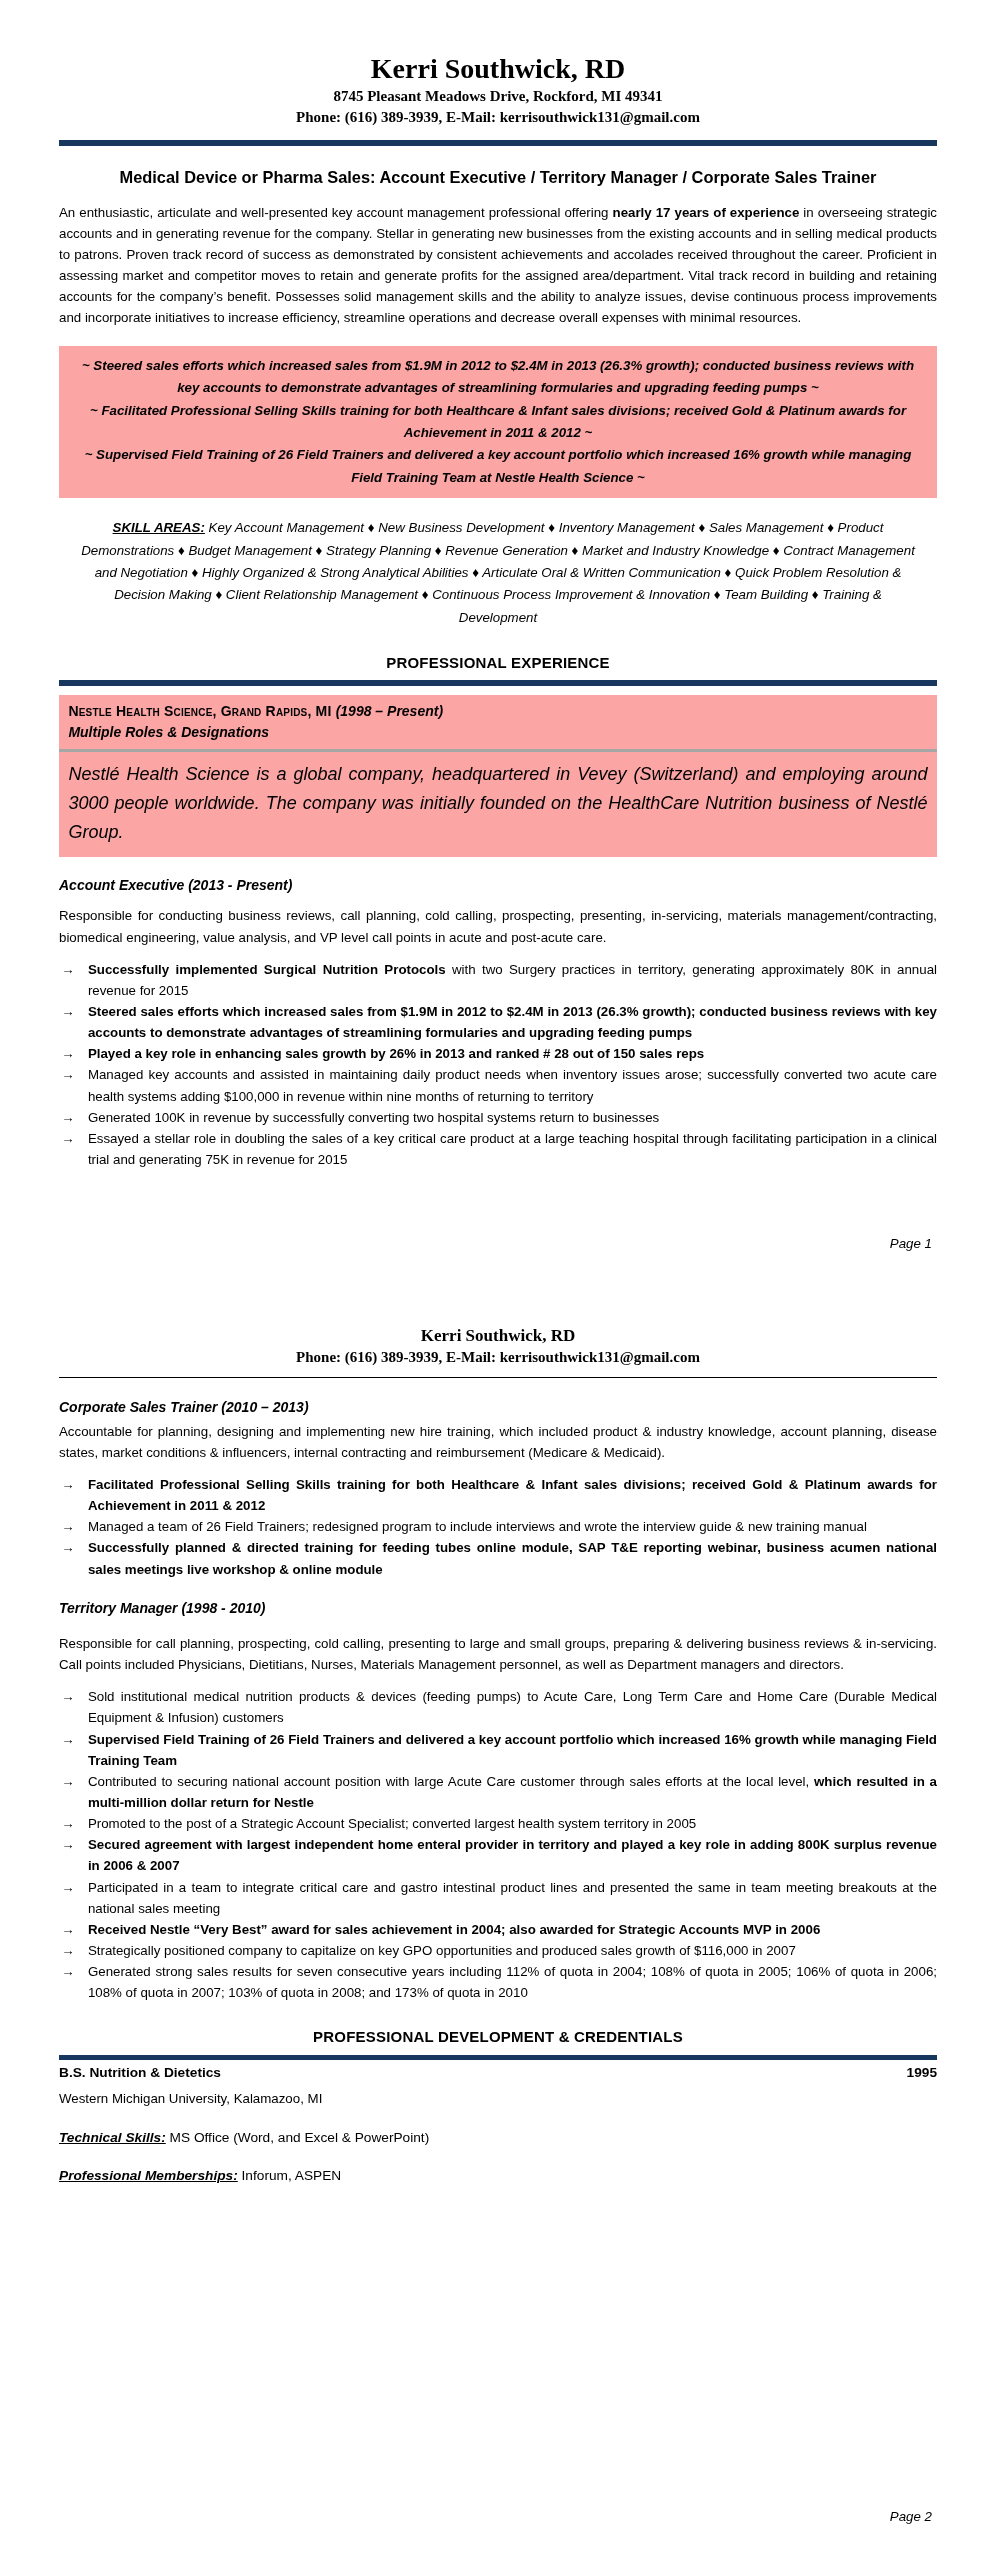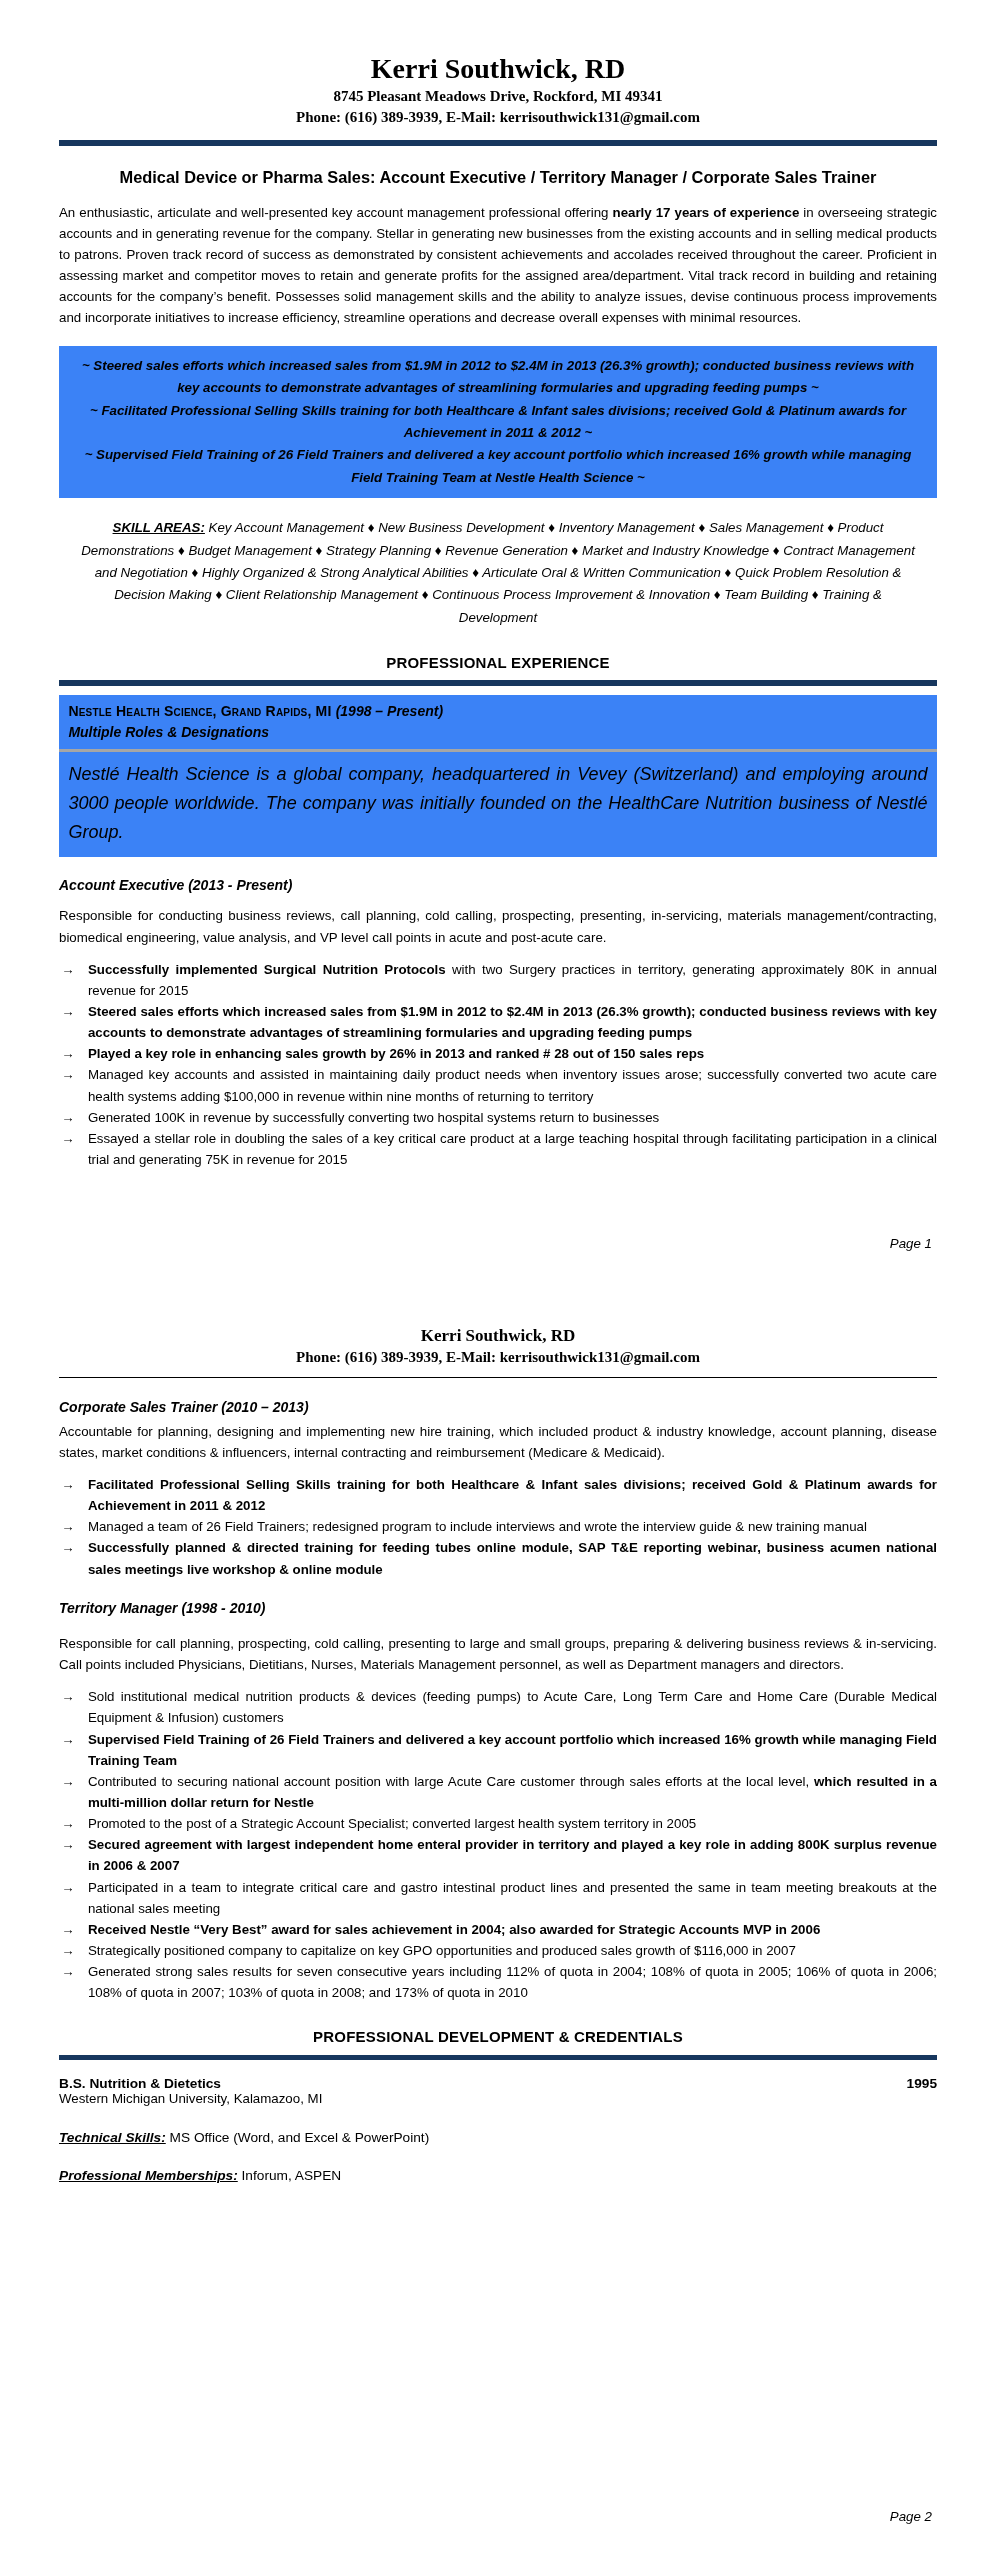--- a/index.html
+++ b/index.html
@@ -43,21 +43,21 @@
   }
 
   .para {
     font-size: 13.3px;
     line-height: 1.59;
     text-align: justify;
     margin-top: 11px;
   }
 
   .gray-box {
-    background: #3b82f6;
+    background: #fca5a5;
     margin-top: 17px;
     padding: 9.4px 12.5px;
     font-size: 13.3px;
   }
   .achievements { text-align: center; font-weight: bold; font-style: italic; line-height: 1.68; }
   .hl-line { }
 
   .skills {
     text-align: center;
     font-style: italic;
@@ -108,22 +108,22 @@
   .doc-name-2 {
     font-family: "Liberation Serif", serif;
     font-weight: bold;
     font-size: 17px;
     text-align: center;
     margin: 0;
     padding-top: 44px;
     line-height: 1.3;
   }
 
-  .edu-row { display: flex; justify-content: space-between; font-weight: bold; font-size: 13.7px; margin-top: 16px; }
-  .edu-school { font-size: 13.3px; margin-top: 0; }
+  .edu-row { display: flex; justify-content: space-between; font-weight: bold; font-size: 13.7px; margin-top: 5px; }
+  .edu-school { font-size: 13.3px; margin-top: 11px; }
   .label-row { margin-top: 23.4px; font-size: 13.7px; }
   .label-row .label { font-weight: bold; font-style: italic; text-decoration: underline; }
 </style>
 </head>
 <body>
 
 <div class="page" id="page-1">
 
   <h1 class="doc-name">Kerri Southwick, RD</h1>
   <div class="contact-line">8745 Pleasant Meadows Drive, Rockford, MI 49341</div>

